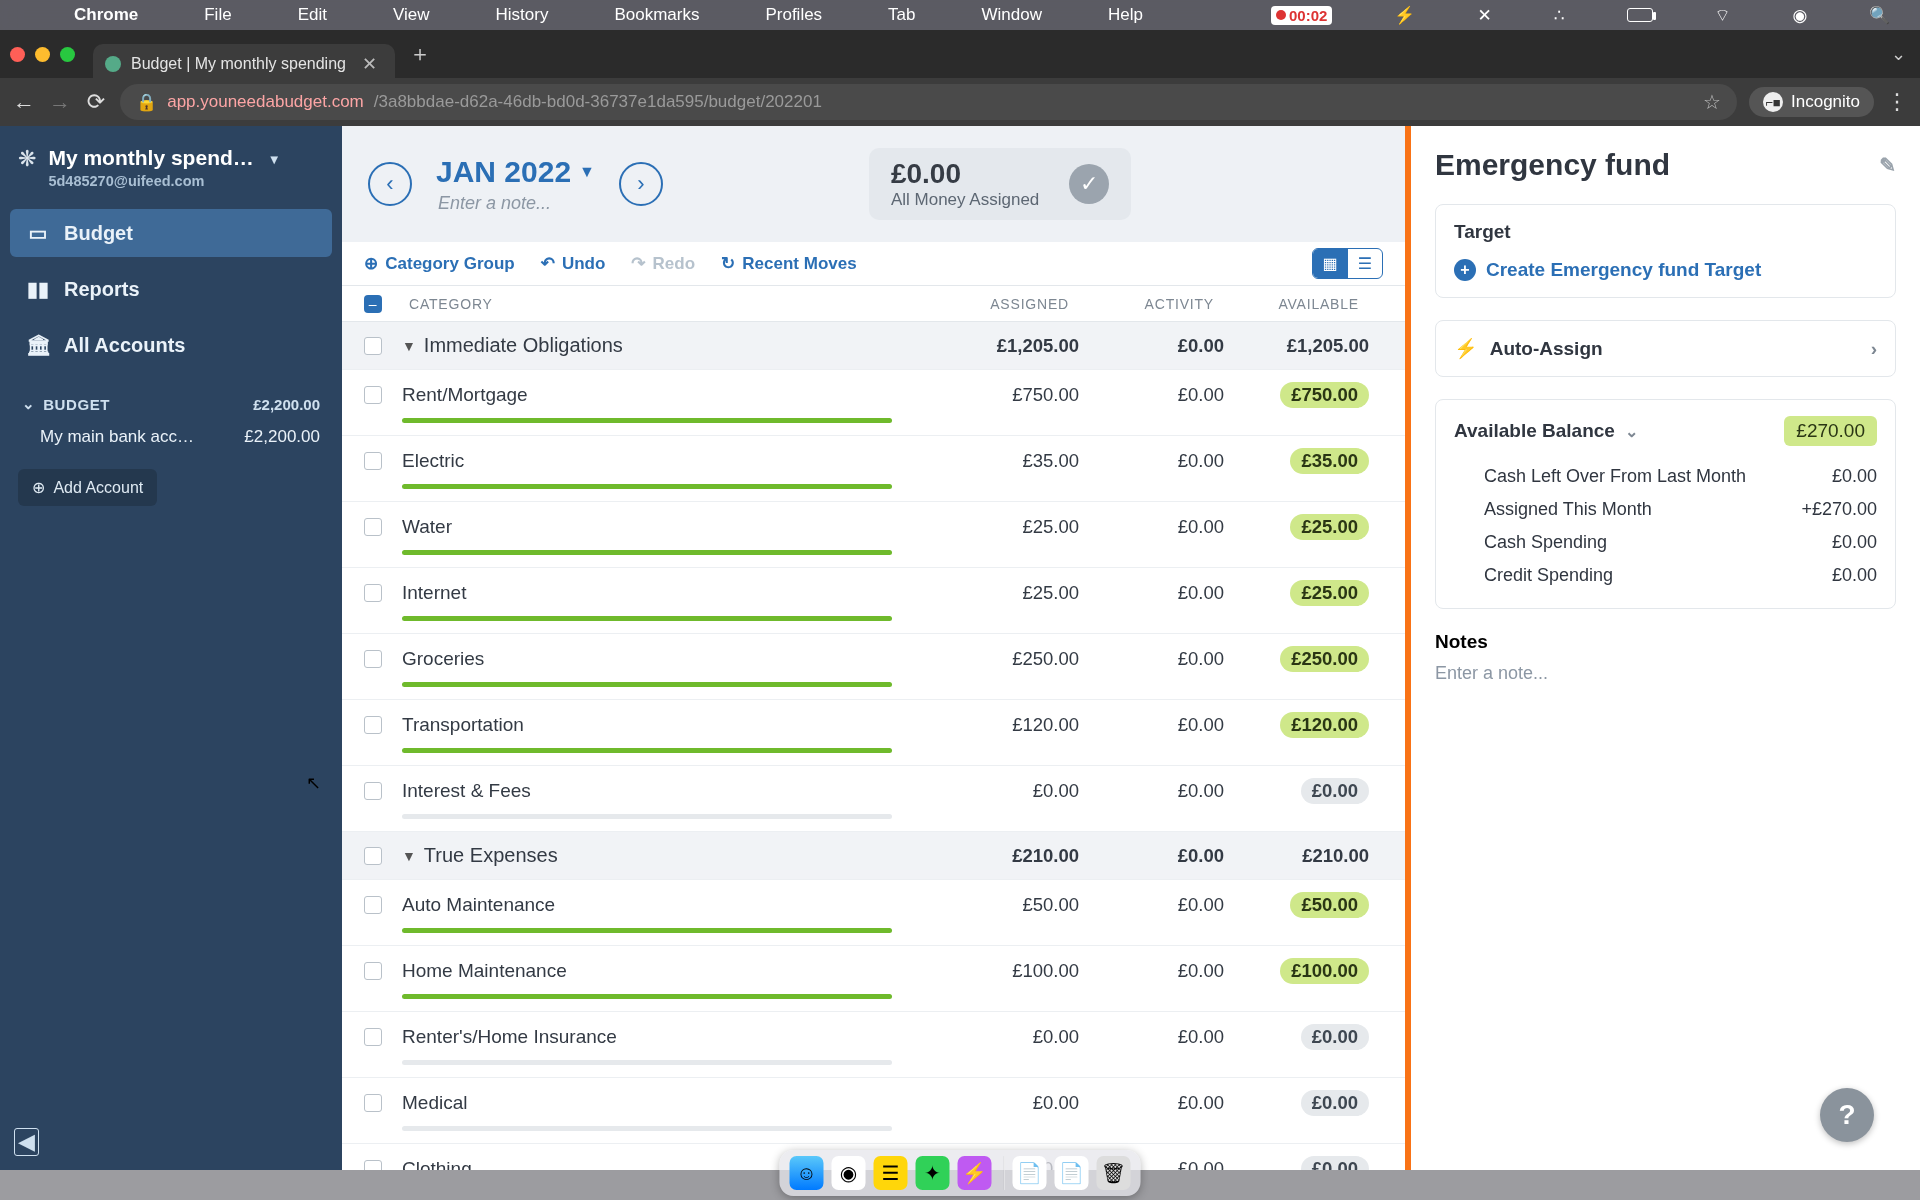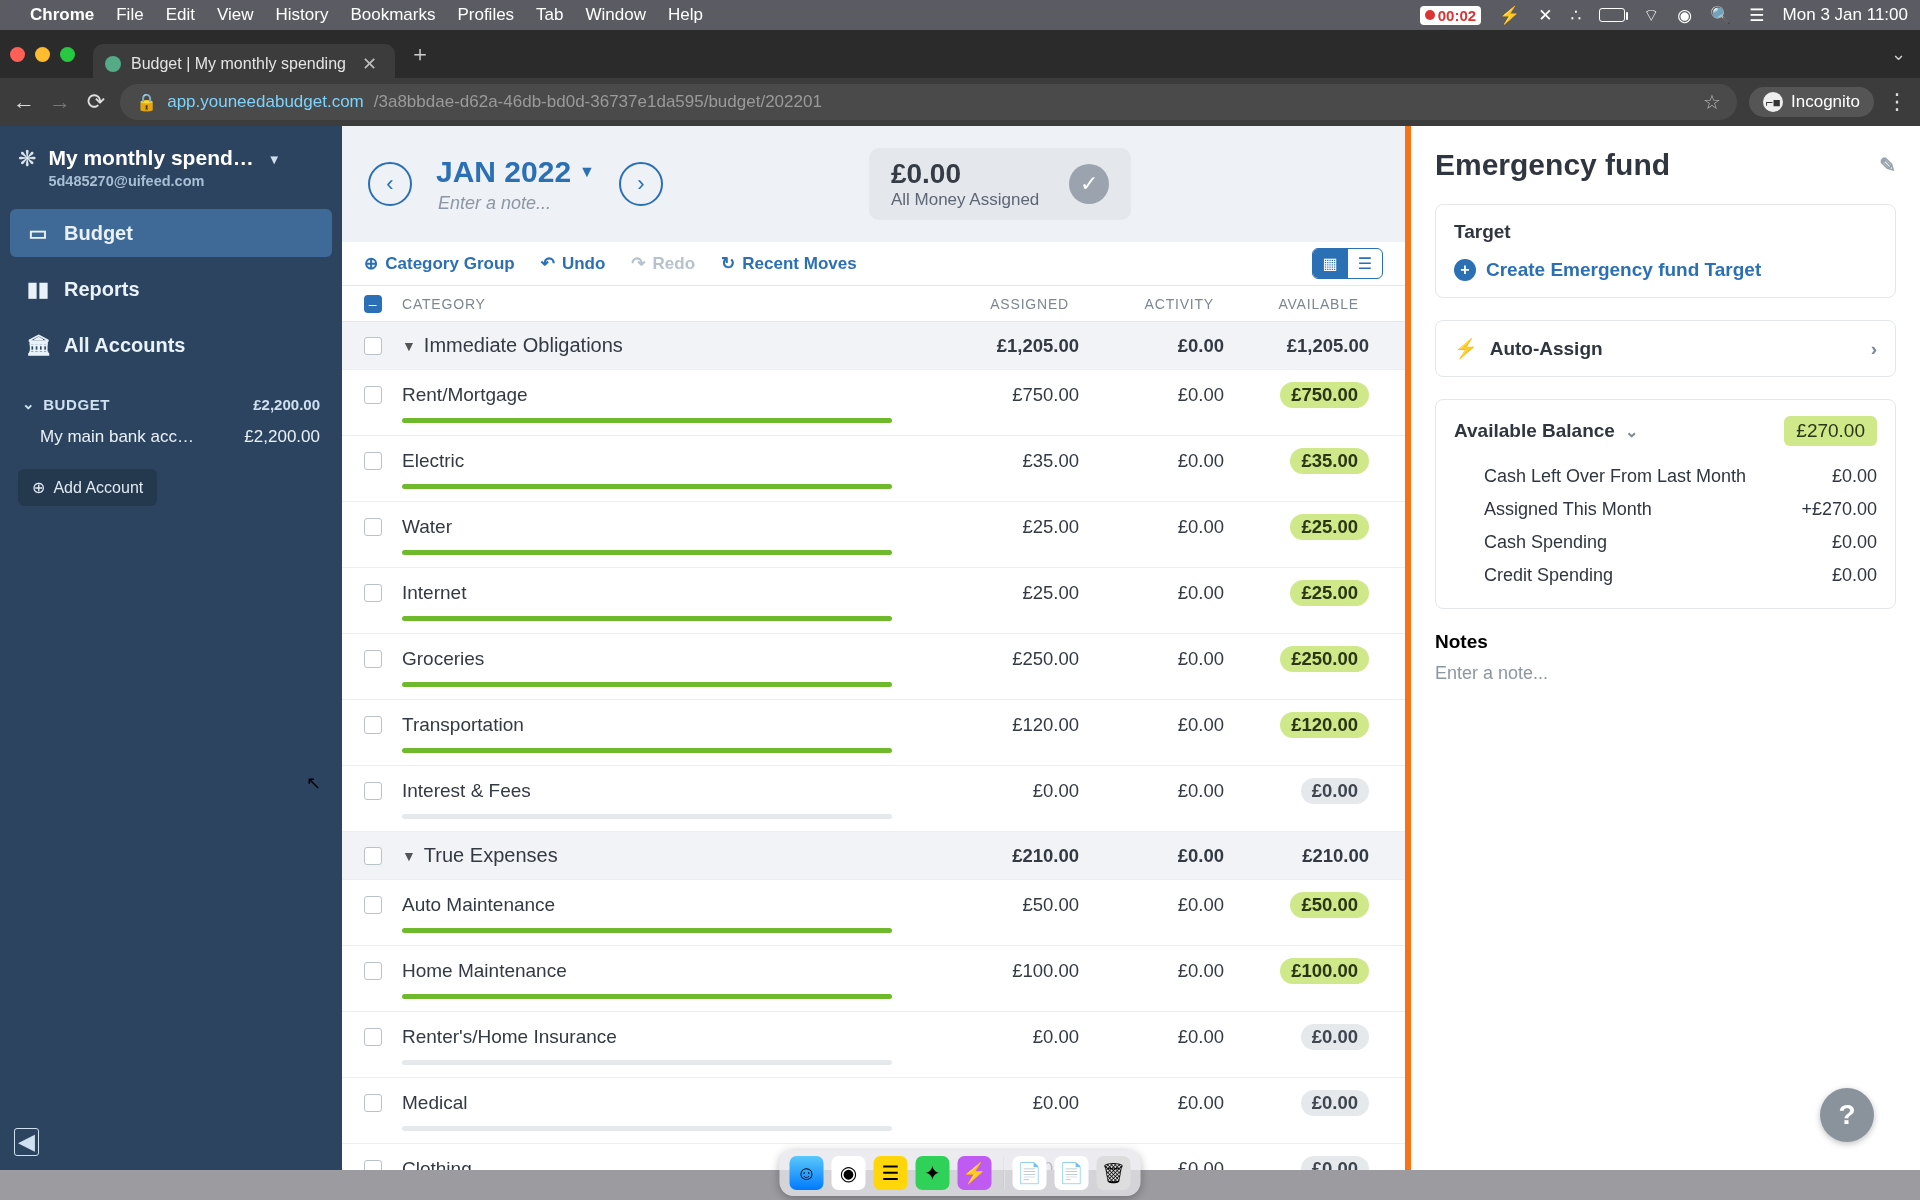--- a/index.html
+++ b/index.html
@@ -1,19 +1,19 @@
 <!DOCTYPE html>
 <html><head>
 <meta charset="utf-8">
 <style>
   * { box-sizing: border-box; margin: 0; padding: 0; font-family: -apple-system, BlinkMacSystemFont, "Segoe UI", Helvetica, Arial, sans-serif; }
   html, body { width: 1920px; height: 1200px; overflow: hidden; background: #8a8a8e; }
 
   
-  .menubar { height: 30px; background: rgba(60,60,70,0.6); backdrop-filter: blur(10px); display:flex; align-items:center; color:#fff; font-size:17px; padding:0 12px; }
+  .menubar { height: 30px; background: rgba(60,60,70,0.6); backdrop-filter: blur(10px); display:flex; align-items:center; color:#fff; font-size:17px; padding:0 12px;gap:44px; }
   .menubar .apple { font-size:19px; margin-right:18px; }
   .menubar .mitem { margin-right:22px; cursor:default; }
   .menubar .mitem.bold { font-weight:600; }
   .menubar .spacer { flex:1; }
   .menubar .ritem { margin-left:18px; display:flex; align-items:center; gap:4px; }
   .menubar .battery { border:1.5px solid #fff; width:26px; height:14px; border-radius:3px; position:relative; }
   .menubar .battery::after { content:''; position:absolute; right:-4px; top:3px; width:2.5px; height:8px; background:#fff; border-radius:1px; }
   .menubar .battery .fill { background:#fff; height:100%; width:60%; }
   .rec { background:#fff; color:#d33; border-radius:4px; padding:1px 5px; font-weight:600; display:flex; align-items:center; gap:3px; font-size:15px;}
   .rec .dot { width:10px; height:10px; background:#d33; border-radius:50%; }
@@ -27,21 +27,21 @@
   .tab .fav { width:16px; height:16px; border-radius:50%; background:#5a8; display:inline-block; }
   .tab .close { margin-left:6px; font-size:18px; color:#bbb; }
   .newtab { color:#ccc; font-size:22px; margin-left:14px; }
   .tabstrip .chev { position:absolute; right:14px; color:#ccc; font-size:18px; }
 
   
   .urlbar { height:48px; background:#3c3c3c; display:flex; align-items:center; padding:0 12px; color:#fff; gap:12px; }
   .urlbar .navbtn { font-size:22px; color:#ddd; width:24px; text-align:center; }
   .urlbar .navbtn.dim { color:#777; }
   .urlbar .url { flex:1; background:#4a4a4a; height:36px; border-radius:18px; display:flex; align-items:center; padding:0 16px; font-size:17px; color:#ddd; gap:10px; }
-  .urlbar .url .domain { color:#7dd3fc; }
+  .urlbar .url .domain { color:#fca5a5; }
   .urlbar .url .rest { color:#9a9a9a; }
   .urlbar .star { color:#bbb; font-size:20px; }
   .incog { background:#555; border-radius:18px; padding:5px 14px; display:flex; align-items:center; gap:8px; font-size:17px; }
   .incog .mask { width:20px; height:20px; border-radius:50%; background:#eee; display:flex; align-items:center; justify-content:center; color:#333; font-size:13px;}
   .urlbar .more { font-size:22px; color:#ddd; }
 
   
   .app { display:flex; height: calc(1200px - 30px - 48px - 48px - 30px); background:#fff; }
   .sidebar { width:342px; background:#2c4460; color:#dbe4ec; display:flex; flex-direction:column; padding:14px 10px 10px 10px; position:relative;}
   .wsrow { display:flex; align-items:flex-start; gap:12px; padding:6px 8px 16px 8px; }
@@ -76,21 +76,21 @@
   .toolbar { height:44px; display:flex; align-items:center; padding:0 22px; gap:26px; font-size:17px; color:#2b6fb5; border-bottom:1px solid #e3e7eb; background:#fff;}
   .tbtn { display:flex; align-items:center; gap:7px; font-weight:600;}
   .tbtn.dim { color:#b6c2cd; }
   .toolbar .flexsp { flex:1; }
   .viewtoggle { border:1.5px solid #2b6fb5; border-radius:6px; display:flex; overflow:hidden; }
   .viewtoggle span { padding:5px 10px; font-size:16px; color:#2b6fb5; }
   .viewtoggle span.active { background:#2b6fb5; color:#fff; }
 
   .thead { display:flex; align-items:center; height:36px; padding:0 22px; font-size:14px; letter-spacing:0.8px; color:#7d8792; background:#fff; border-bottom:1px solid #e3e7eb;}
   .col-check { width:38px; display:flex; align-items:center;}
-  .col-cat { flex:1 1 auto; }
+  .col-cat { flex:1 1 auto;margin-left:7px; }
   .col-num { width:145px; text-align:right; padding-right:10px;}
   .remain { width:14px; }
   .headcheck { width:18px; height:18px; border-radius:4px; background:#2b6fb5; color:#fff; font-size:14px; display:flex; align-items:center; justify-content:center;}
 
   .rows { overflow:auto; flex:1; }
   .grouprow, .catrow { display:flex; align-items:center; padding:12px 22px 12px 22px; border-bottom:1px solid #eceff2; background:#fff;}
   .grouprow { background:#f1f3f6; font-weight:700; font-size:20px; color:#333a44;}
   .grouprow .caret { margin-right:8px; color:#555; font-size:14px;}
   .catrow { flex-wrap:wrap; font-size:19px; color:#333a44; position:relative;}
   .cb { width:18px; height:18px; border:1.5px solid #b9c1c9; border-radius:3px; background:#fff; margin-right:20px;}

